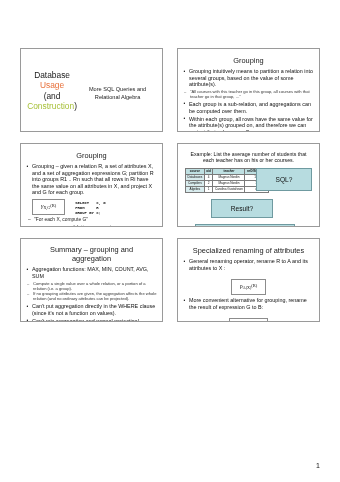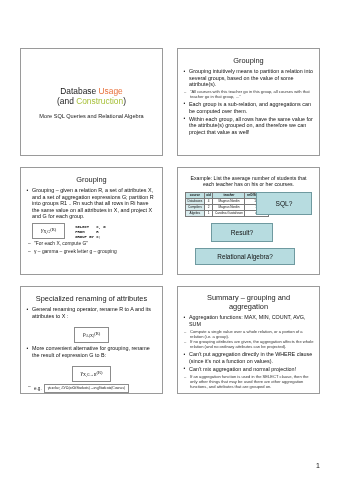--- a/index.html
+++ b/index.html
@@ -25,21 +25,21 @@
     position: absolute;
     left: 20px;
     top: 48px;
     width: 300px;
     display: flex;
     flex-wrap: wrap;
     gap: 11px 14px;
   }
   .slide {
     width: 143px;
-    height: 108px;
+    height: 84px;
     border: 1px solid #9a9a9a;
     background: #ffffff;
     box-sizing: border-box;
     padding: 4px 5px 3px 5px;
     position: relative;
     overflow: hidden;
   }
   .slide-title {
     text-align: center;
     font-size: 7.4px;
@@ -47,21 +47,21 @@
     color: #1a1a1a;
     margin: 3px 0 3px 0;
     font-weight: normal;
   }
   .slide-title.two-line { margin-top: 2px; }
 
   
   .titleslide-inner {
     height: 100%;
     display: flex;
-    flex-direction: column;
+    flex-direction: row;
     justify-content: center;
     align-items: center;
   }
   .big-title {
     font-size: 8.4px;
     line-height: 10.5px;
     text-align: center;
     color: #1a1a1a;
   }
   .accent-orange { color: #e8703a; }
@@ -311,20 +311,41 @@
             </tr>
           </tbody>
         </table>
         <div class="callout" id="callout-sql">SQL?</div>
         <div class="callout" id="callout-result">Result?</div>
         <div class="callout" id="callout-ra">Relational Algebra?</div>
       </div>
     </div>
 
     <div class="slide">
+      <div class="slide-title two-line">
+        <span>Summary – grouping and</span><br>
+        <span>aggregation</span>
+      </div>
+      <ul class="b1">
+        <li>Aggregation functions: MAX, MIN, COUNT, AVG, SUM</li>
+      </ul>
+      <ul class="b2">
+        <li>Compute a single value over a whole relation, or a portion of a relation (i.e. a group).</li>
+        <li>If no grouping attributes are given, the aggregation affects the whole relation (and no ordinary attributes can be projected).</li>
+      </ul>
+      <ul class="b1">
+        <li>Can't put aggregation directly in the WHERE clause (since it's not a function on values).</li>
+        <li>Can't mix aggregation and normal projection!</li>
+      </ul>
+      <ul class="b2">
+        <li>If an aggregation function is used in the SELECT clause, then the only other things that may be used there are other aggregation functions, and attributes that are grouped on.</li>
+      </ul>
+    </div>
+
+    <div class="slide">
       <div class="slide-title">Specialized renaming of attributes</div>
       <ul class="b1">
         <li>General renaming operator, rename R to A and its attributes to X :</li>
       </ul>
       <div class="fml-center">
         <span class="formula-box">
           <span>ρ</span><span class="sub">A(X)</span><span class="sup">(R)</span>
         </span>
       </div>
       <ul class="b1">
@@ -335,37 +356,16 @@
           <span class="gamma">γ</span><span class="sub">X,G→B</span><span class="sup">(R)</span>
         </span>
       </div>
       <div class="sub-plain" style="display:flex;align-items:center;gap:2px;">
         <span class="inline-label">e.g.</span>
         <span class="tiny-formula">γteacher, AVG(nrOfStudents)→avgStudents(Courses)</span>
       </div>
 
     </div>
 
-    <div class="slide">
-      <div class="slide-title two-line">
-        <span>Summary – grouping and</span><br>
-        <span>aggregation</span>
-      </div>
-      <ul class="b1">
-        <li>Aggregation functions: MAX, MIN, COUNT, AVG, SUM</li>
-      </ul>
-      <ul class="b2">
-        <li>Compute a single value over a whole relation, or a portion of a relation (i.e. a group).</li>
-        <li>If no grouping attributes are given, the aggregation affects the whole relation (and no ordinary attributes can be projected).</li>
-      </ul>
-      <ul class="b1">
-        <li>Can't put aggregation directly in the WHERE clause (since it's not a function on values).</li>
-        <li>Can't mix aggregation and normal projection!</li>
-      </ul>
-      <ul class="b2">
-        <li>If an aggregation function is used in the SELECT clause, then the only other things that may be used there are other aggregation functions, and attributes that are grouped on.</li>
-      </ul>
-    </div>
-
   </div>
 
   <div class="page-number">1</div>
 </div>
 
 </body></html>

